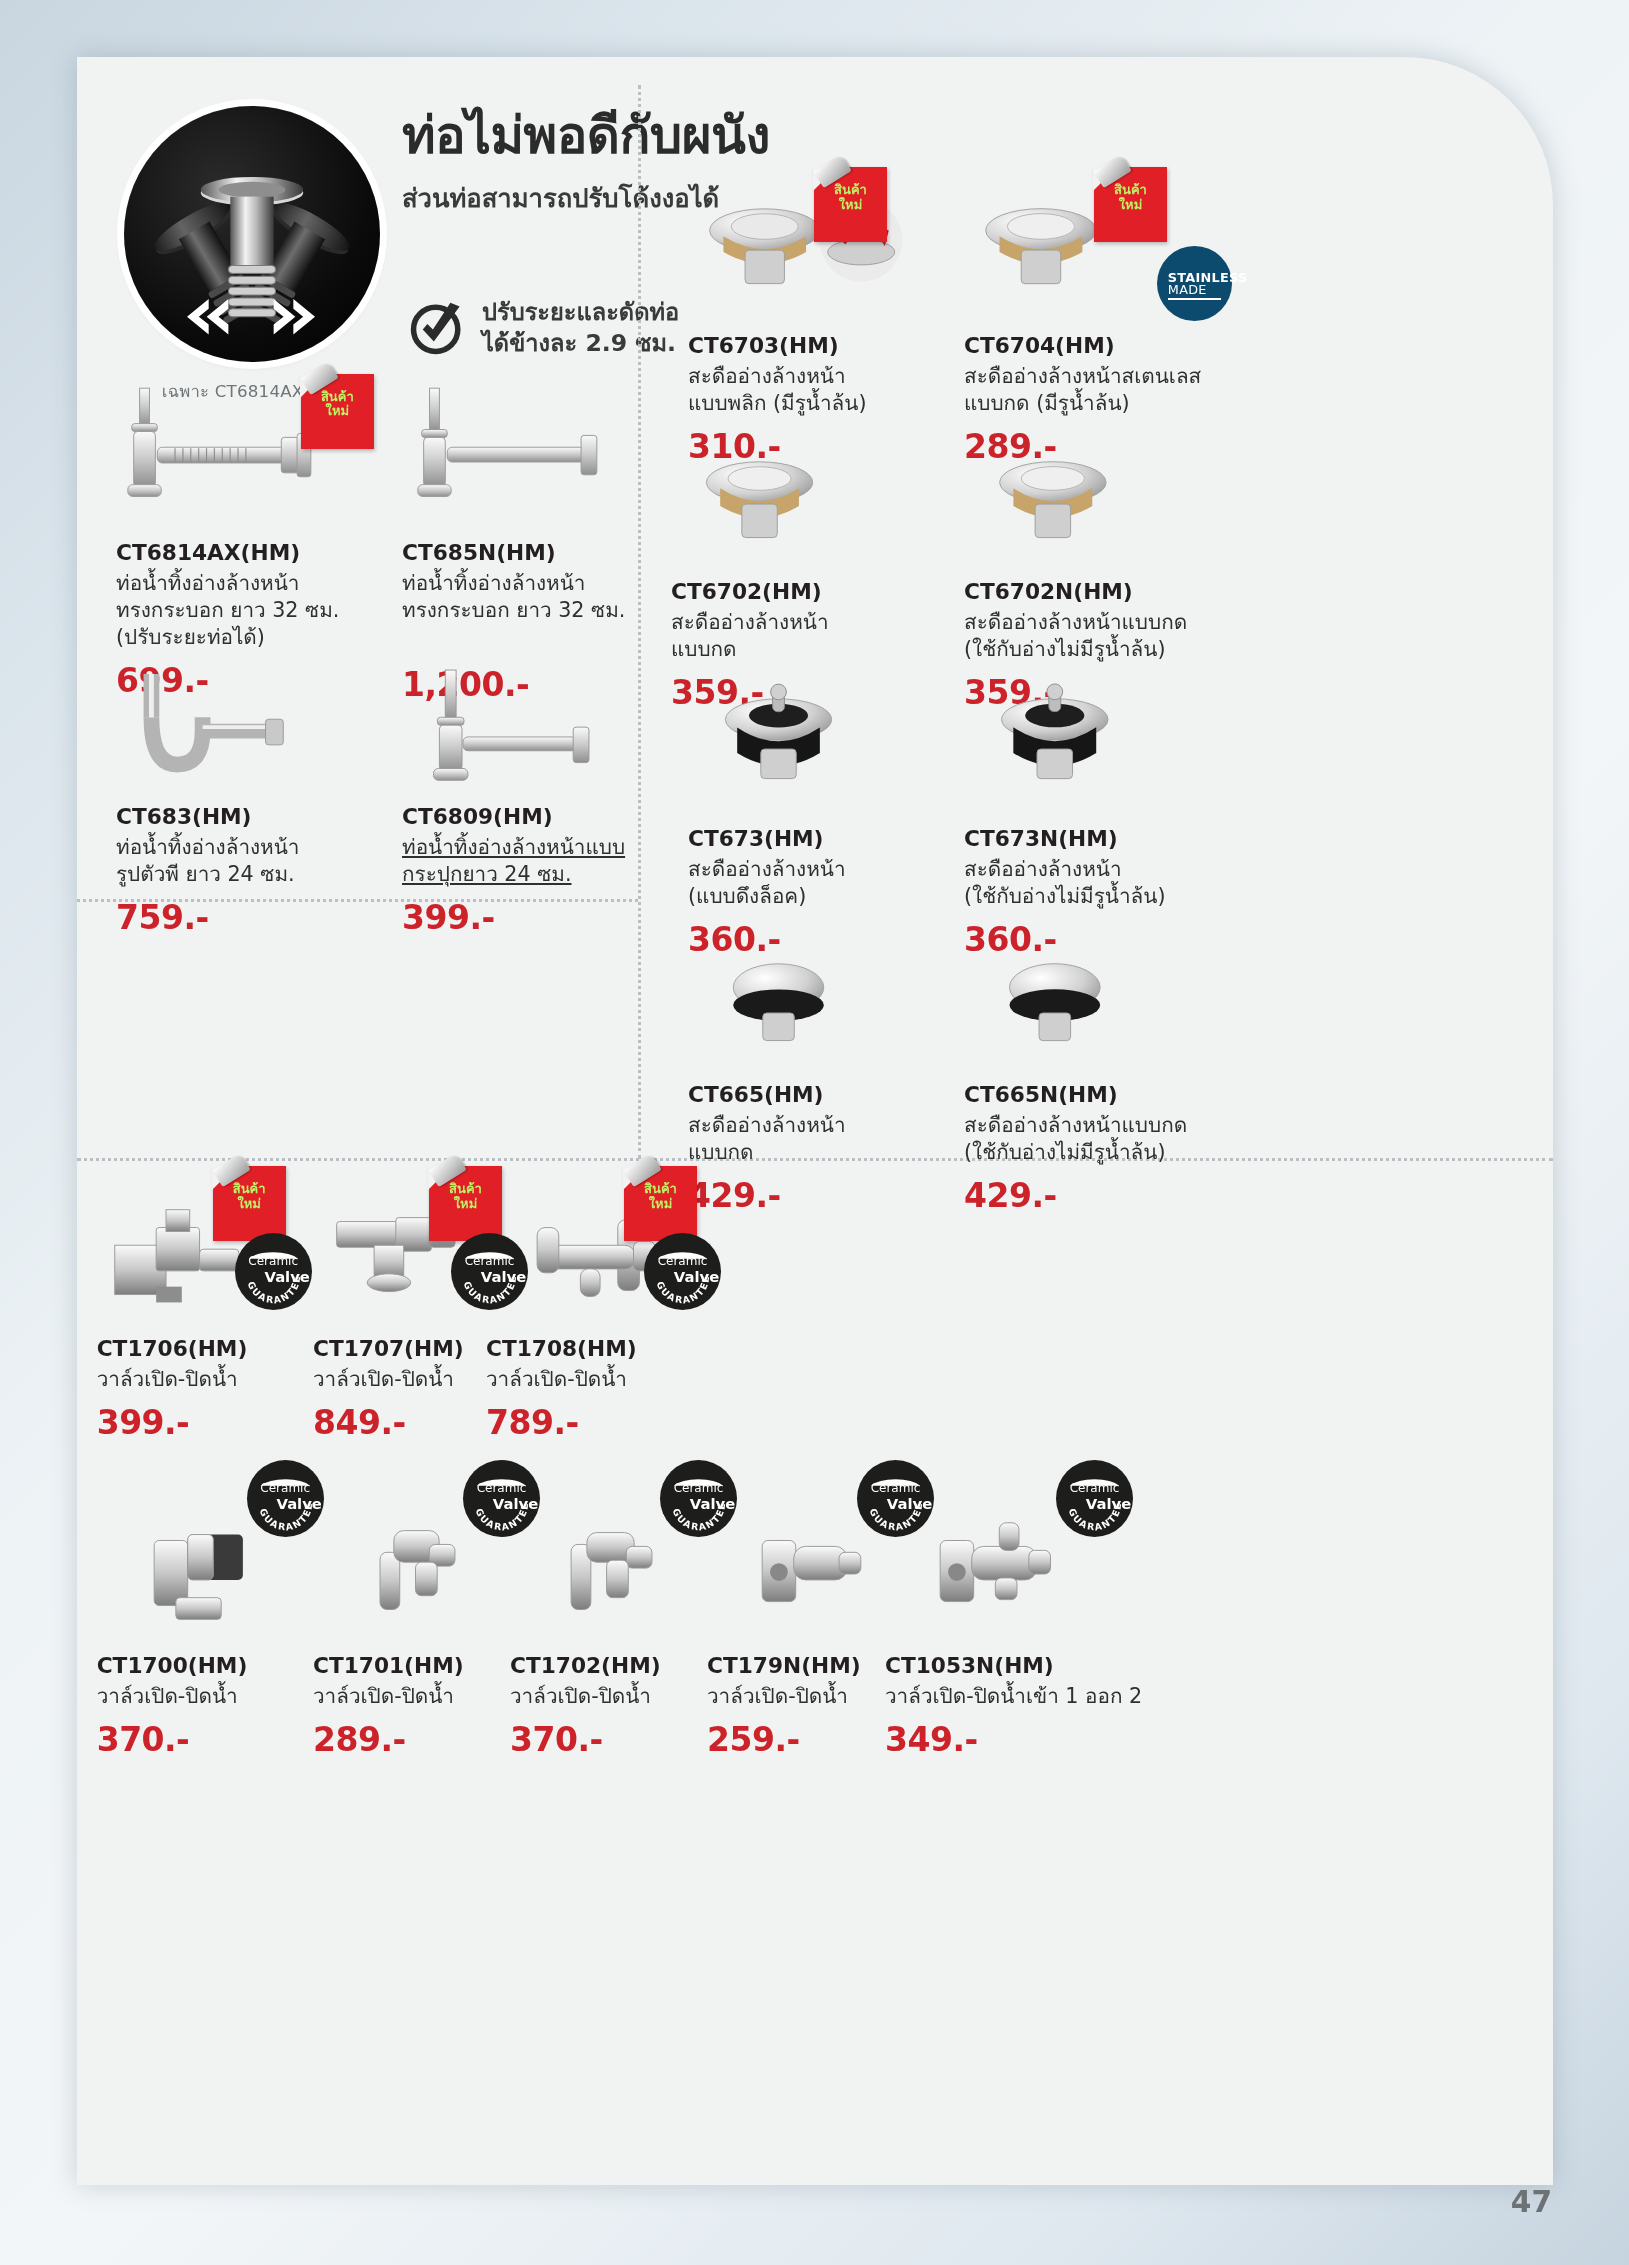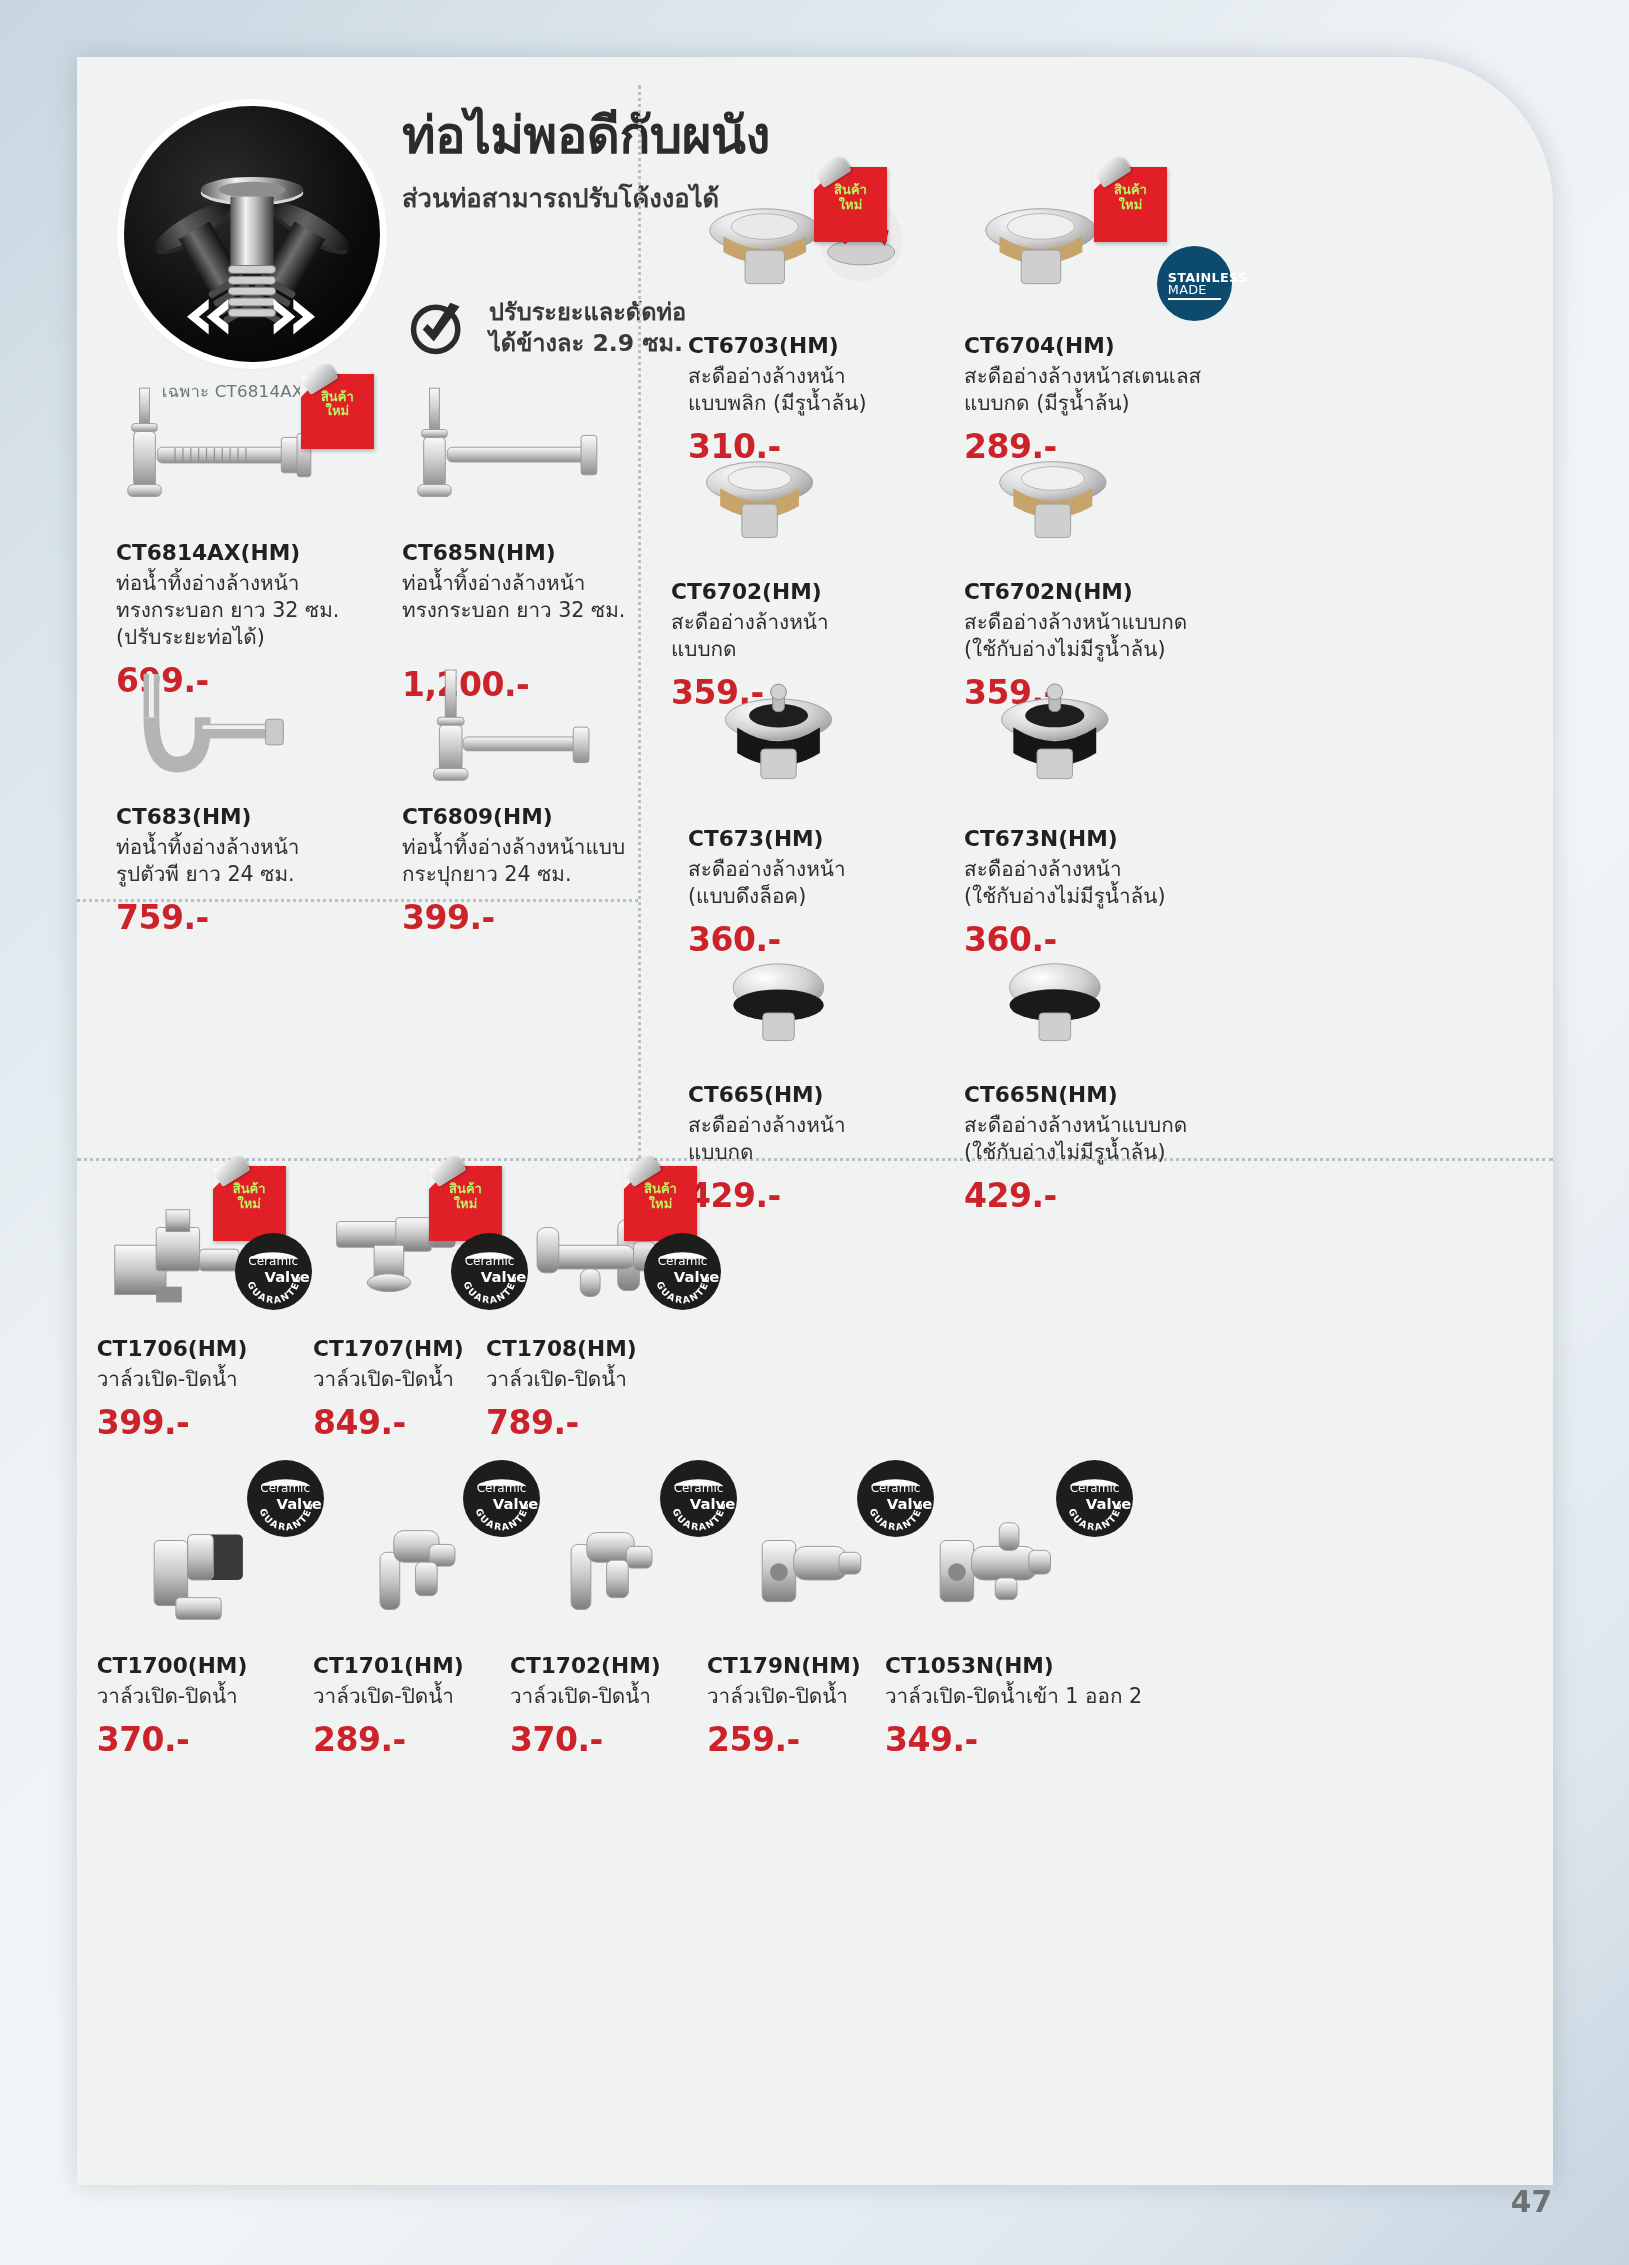--- a/index.html
+++ b/index.html
@@ -23,21 +23,21 @@
     box-shadow:0 0 0 6.9px #fff,0 2px 8.9px rgba(0,0,0,.22);overflow:hidden;
   }
   .hero-circle svg{position:absolute;left:0;top:0;}
   .cap-spec{
     position:absolute;left:47px;top:321px;width:258px;text-align:center;
     font-size:16.7px;color:#6f7678;letter-spacing:0.2px;
   }
   .hdr-text{position:absolute;left:325px;top:51px;width:473px;}
   .h1{font-size:51px;font-weight:bold;color:#2b2b2b;line-height:1.10;letter-spacing:-0.5px;}
   .h2{margin-top:13.8px;font-size:25.6px;font-weight:bold;color:#3a3a3a;}
-  .check-row{position:absolute;left:331px;top:240px;display:flex;align-items:center;gap:22px;}
+  .check-row{position:absolute;left:331px;top:240px;display:flex;align-items:center;gap:15px;}
   .check-ico{width:59px;height:59px;flex:0 0 59px;}
   .check-txt{font-size:23.6px;color:#3a3a3a;line-height:1.32;font-weight:600;}
 
   
   .sep-v{position:absolute;border-left:3px dotted #b9bfc2;}
   .sep-h{position:absolute;border-top:3px dotted #b9bfc2;}
 
   
   .cell{position:absolute;}
   .ph{position:relative;width:100%;}
@@ -261,21 +261,21 @@
       <svg width="246" height="138" viewBox="0 0 250 140">
         <rect x="44" y="4" width="11" height="50" fill="url(#g1)" stroke="#9a9a9a"></rect>
         <rect x="36" y="52" width="27" height="8" rx="3" fill="url(#g1)" stroke="#9a9a9a"></rect>
         <rect x="38" y="60" width="23" height="46" rx="4" fill="url(#g1)" stroke="#9a9a9a"></rect>
         <rect x="32" y="104" width="35" height="12" rx="5" fill="url(#g1)" stroke="#9a9a9a"></rect>
         <rect x="62" y="72" width="116" height="14" rx="5" fill="url(#g1)" stroke="#9a9a9a"></rect>
         <rect x="174" y="62" width="16" height="36" rx="3" fill="url(#g1)" stroke="#9a9a9a"></rect>
       </svg>
     </div>
     <div class="code">CT6809(HM)</div>
-    <div class="desc" style="white-space:pre-line;">ท่อน้ำทิ้งอ่างล้างหน้าแบบ
+    <div class="desc" style="white-space:pre-line;text-decoration:underline;">ท่อน้ำทิ้งอ่างล้างหน้าแบบ
 กระปุกยาว 24 ซม.</div>
     <div class="price">399.-</div>
   </div>
 
   <div class="cell" style="left:611px;top:128px;width:246px;">
     <div class="ph" style="height:148px;">
       <svg width="246" height="148" viewBox="0 0 250 150">
         <defs>
             <radialGradient id="mt" cx=".35" cy=".3" r=".85">
           <stop offset="0" stop-color="#ffffff"></stop>

